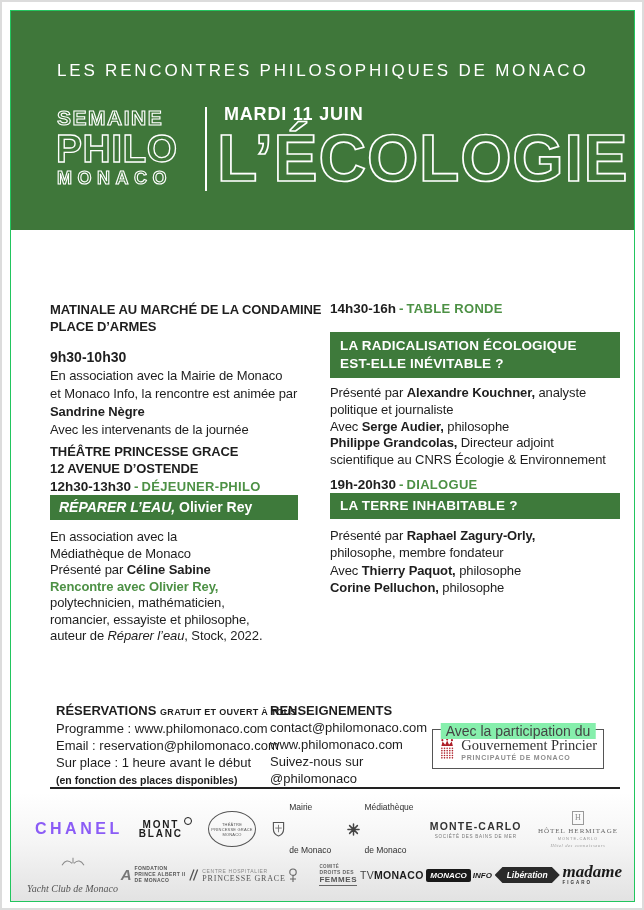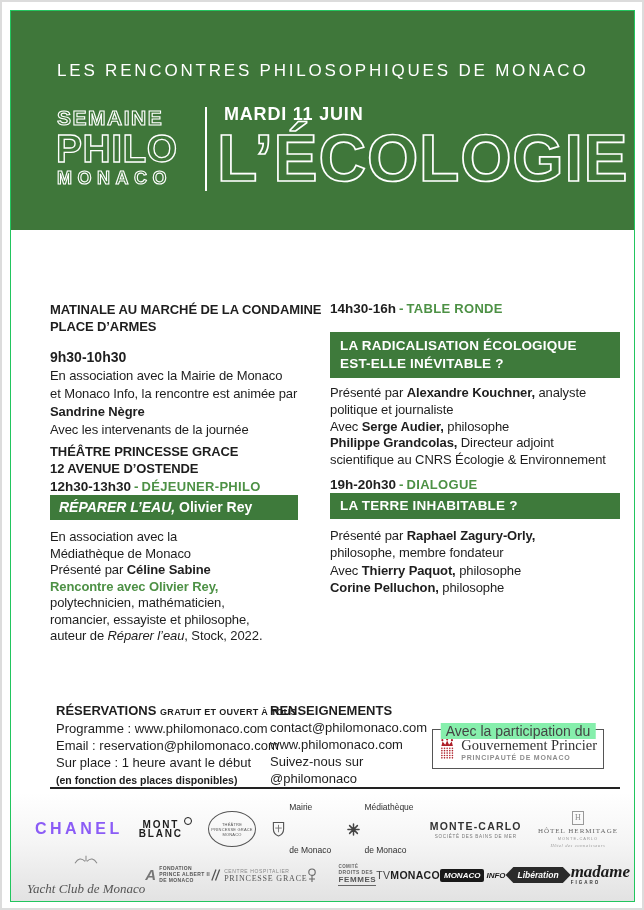--- a/index.html
+++ b/index.html
@@ -79,21 +79,21 @@
   .small-2l span{font-size:8.5px;line-height:9px;color:#2f2f2f;}
   .lg-mc{display:flex;flex-direction:column;align-items:center;}
   .mc-top{font-size:10.5px;font-weight:700;letter-spacing:1.2px;color:#333;}
   .mc-sub{font-size:4.6px;letter-spacing:0.7px;color:#777;margin-top:2px;}
   .lg-herm{display:flex;flex-direction:column;align-items:center;color:#777;}
   .herm-icon{width:10px;height:12px;border:1px solid #999;font-family:"Liberation Serif", serif;font-size:8px;line-height:11px;text-align:center;color:#888;margin-bottom:2px;}
   .herm-1{font-family:"Liberation Serif", serif;font-size:7px;letter-spacing:1px;color:#666;white-space:nowrap;}
   .herm-2{font-size:4px;letter-spacing:1px;color:#999;margin-top:1.5px;}
   .herm-3{font-family:"Liberation Serif", serif;font-style:italic;font-size:4.5px;letter-spacing:0.6px;color:#999;margin-top:1.5px;white-space:nowrap;}
   .lg-yacht{display:flex;flex-direction:column;align-items:center;}
-  .yacht-name{font-family:"Liberation Serif", serif;font-style:italic;font-size:13px;color:#555;margin-top:16px;white-space:nowrap;text-align:right;}
+  .yacht-name{font-family:"Liberation Serif", serif;font-style:italic;font-size:10px;color:#555;margin-top:16px;white-space:nowrap;text-align:right;}
   .lg-fond{display:flex;align-items:center;gap:3px;}
   .fond-a{font-size:15px;font-weight:700;font-style:italic;color:#777;}
   .small-3l{display:flex;flex-direction:column;}
   .small-3l span{font-size:5px;font-weight:700;letter-spacing:0.4px;line-height:5.8px;color:#555;white-space:nowrap;}
   .lg-chpg{display:flex;align-items:center;gap:3px;}
   .chpg-txt{display:flex;flex-direction:column;}
   .chpg-1{font-size:5px;letter-spacing:0.6px;color:#888;white-space:nowrap;}
   .chpg-2{font-family:"Liberation Serif", serif;font-size:8px;letter-spacing:0.8px;color:#555;white-space:nowrap;}
   .lg-fem{display:flex;align-items:center;gap:21px;}
   .fem-txt{display:flex;flex-direction:column;border-bottom:1px solid #666;padding-bottom:1px;}

